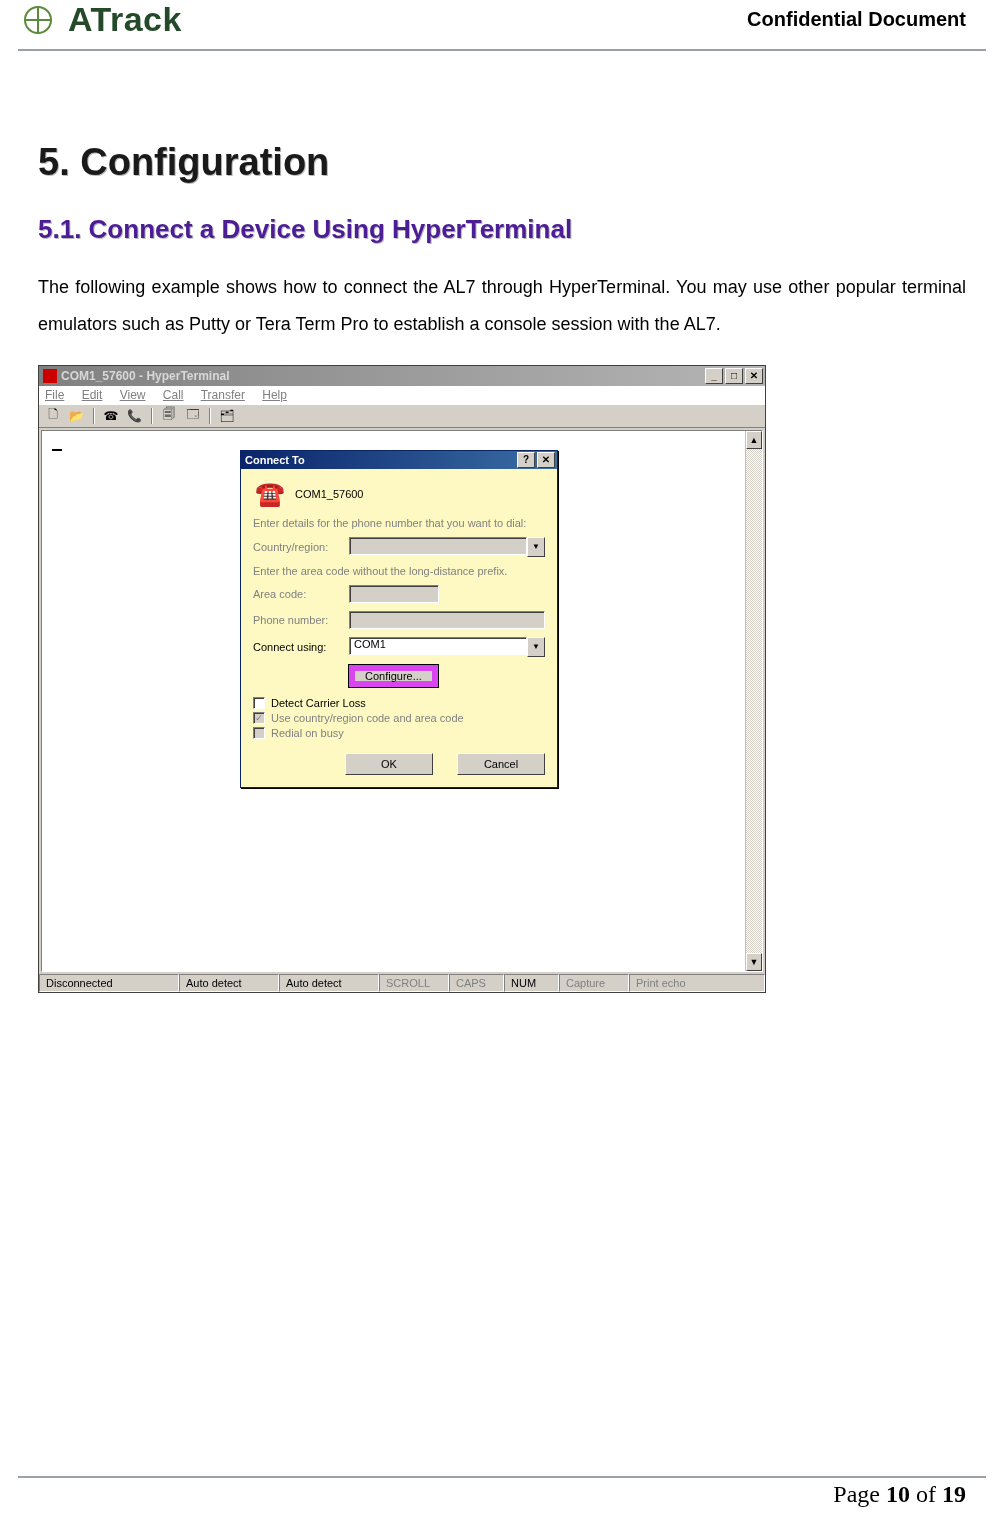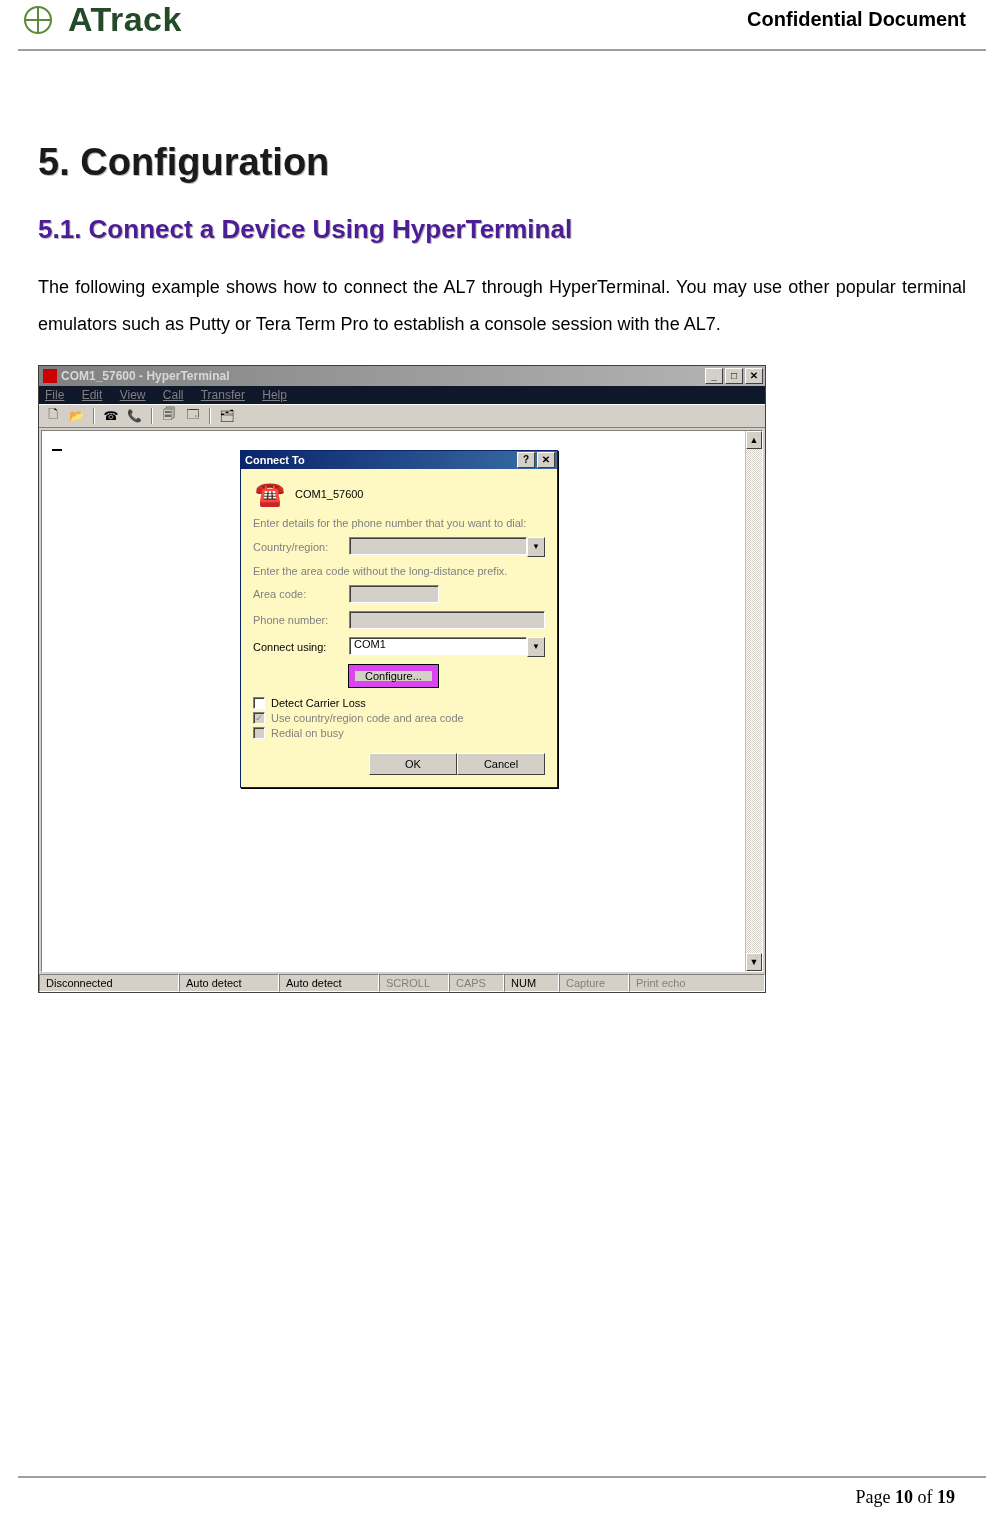--- a/index.html
+++ b/index.html
@@ -128,21 +128,21 @@
     background: #d4d0c8;
     border: 1px solid #fff;
     border-right-color: #404040;
     border-bottom-color: #404040;
     font-size: 10px;
     display: flex; align-items: center; justify-content: center;
     color: #000;
     font-family: Arial;
   }
   .menubar {
-    background: #0f172a;
+    background: #ffffff;
     padding: 2px 6px;
     color: #808080;
     font-size: 12px;
   }
   .menubar span { margin-right: 14px; text-decoration: underline; text-decoration-color: #808080; }
   .toolbar {
     background: #d4d0c8;
     border-top: 1px solid #fff;
     border-bottom: 1px solid #808080;
     padding: 2px 4px;
@@ -311,37 +311,37 @@
     box-shadow: inset 1px 1px 0 #404040;
     display: flex; align-items: center; justify-content: center;
     font-size: 9px;
     color: #808080;
     box-sizing: border-box;
   }
   .chkbox.disabled { background: #d4d0c8; }
   .dlg-actions {
     display: flex;
     justify-content: flex-end;
-    gap: 0;
+    gap: 24px;
     margin-top: 14px;
   }
 
   .hr-bot {
     position: absolute;
     left: 18px; right: 18px;
     bottom: 50px;
     height: 2px;
     background: #9aa0a6;
   }
   .footer {
     position: absolute;
-    right: 49px;
+    right: 38px;
     bottom: 20px;
     font-family: "Times New Roman", serif;
-    font-size: 18px;
+    font-size: 24px;
   }
   .footer b { font-weight: 700; }
 </style>
 </head>
 <body>
 
 <div class="page">
 
   <div class="header-row">
     <div class="logo-wrap">

